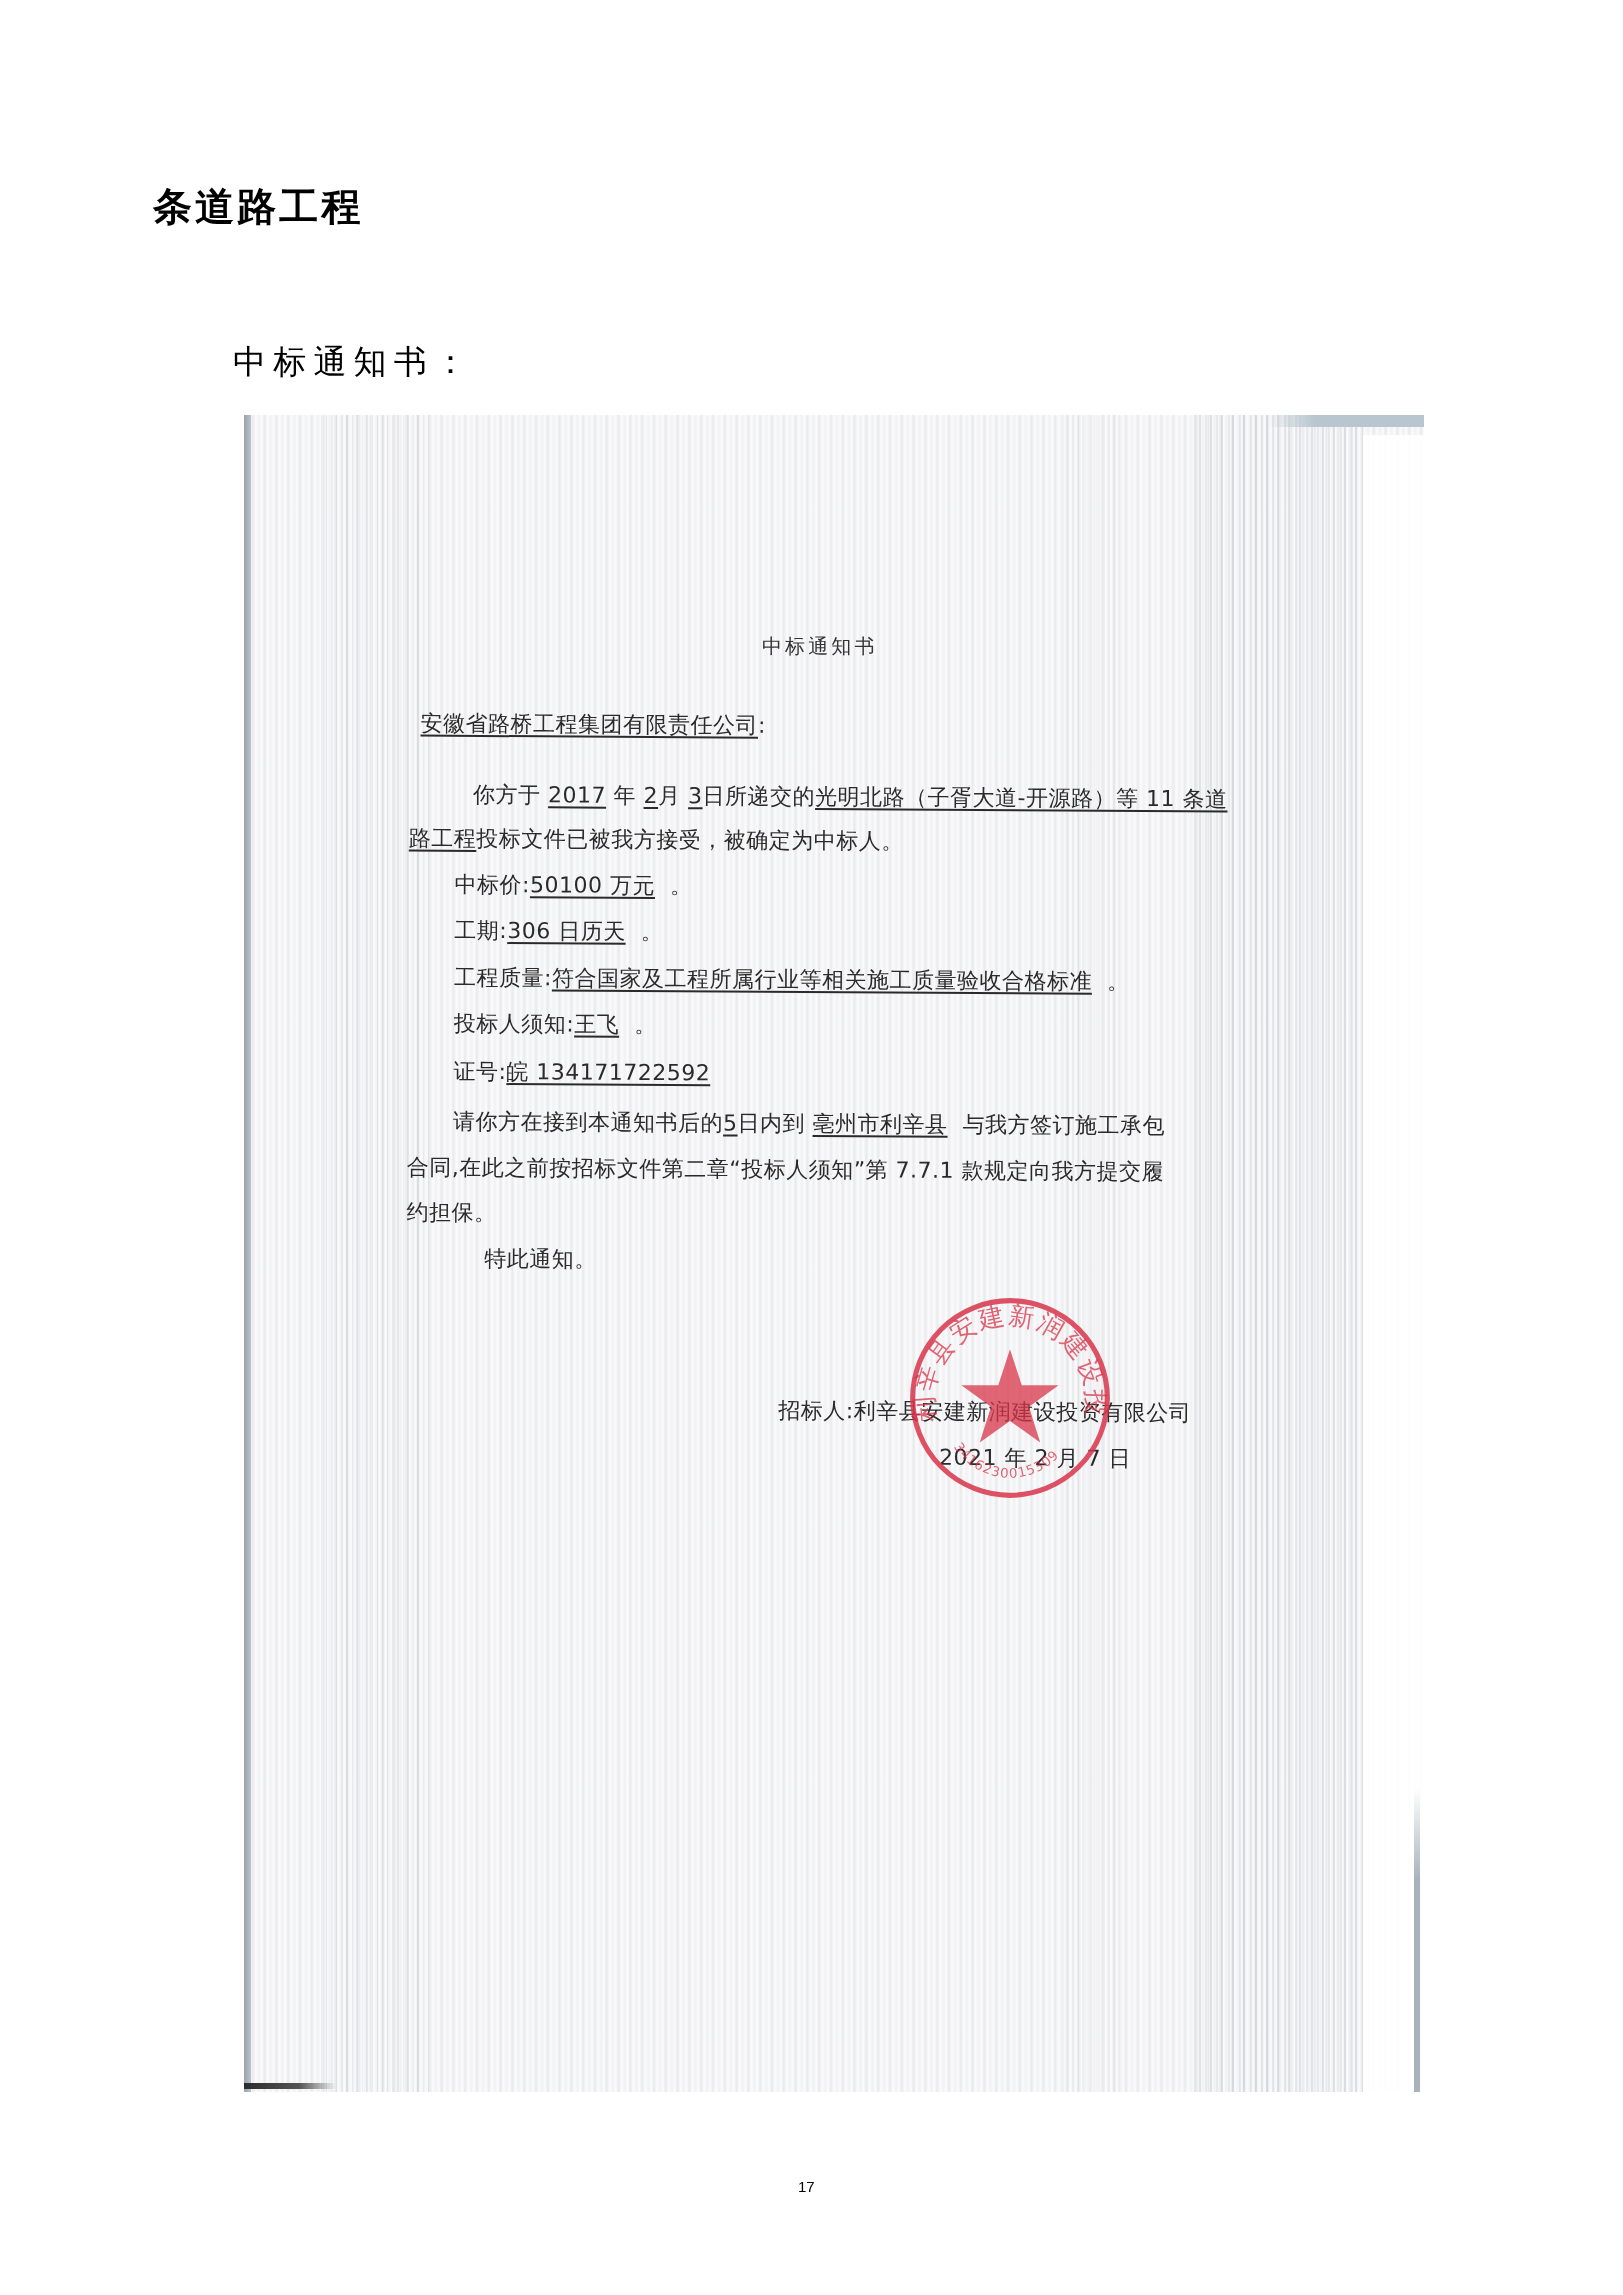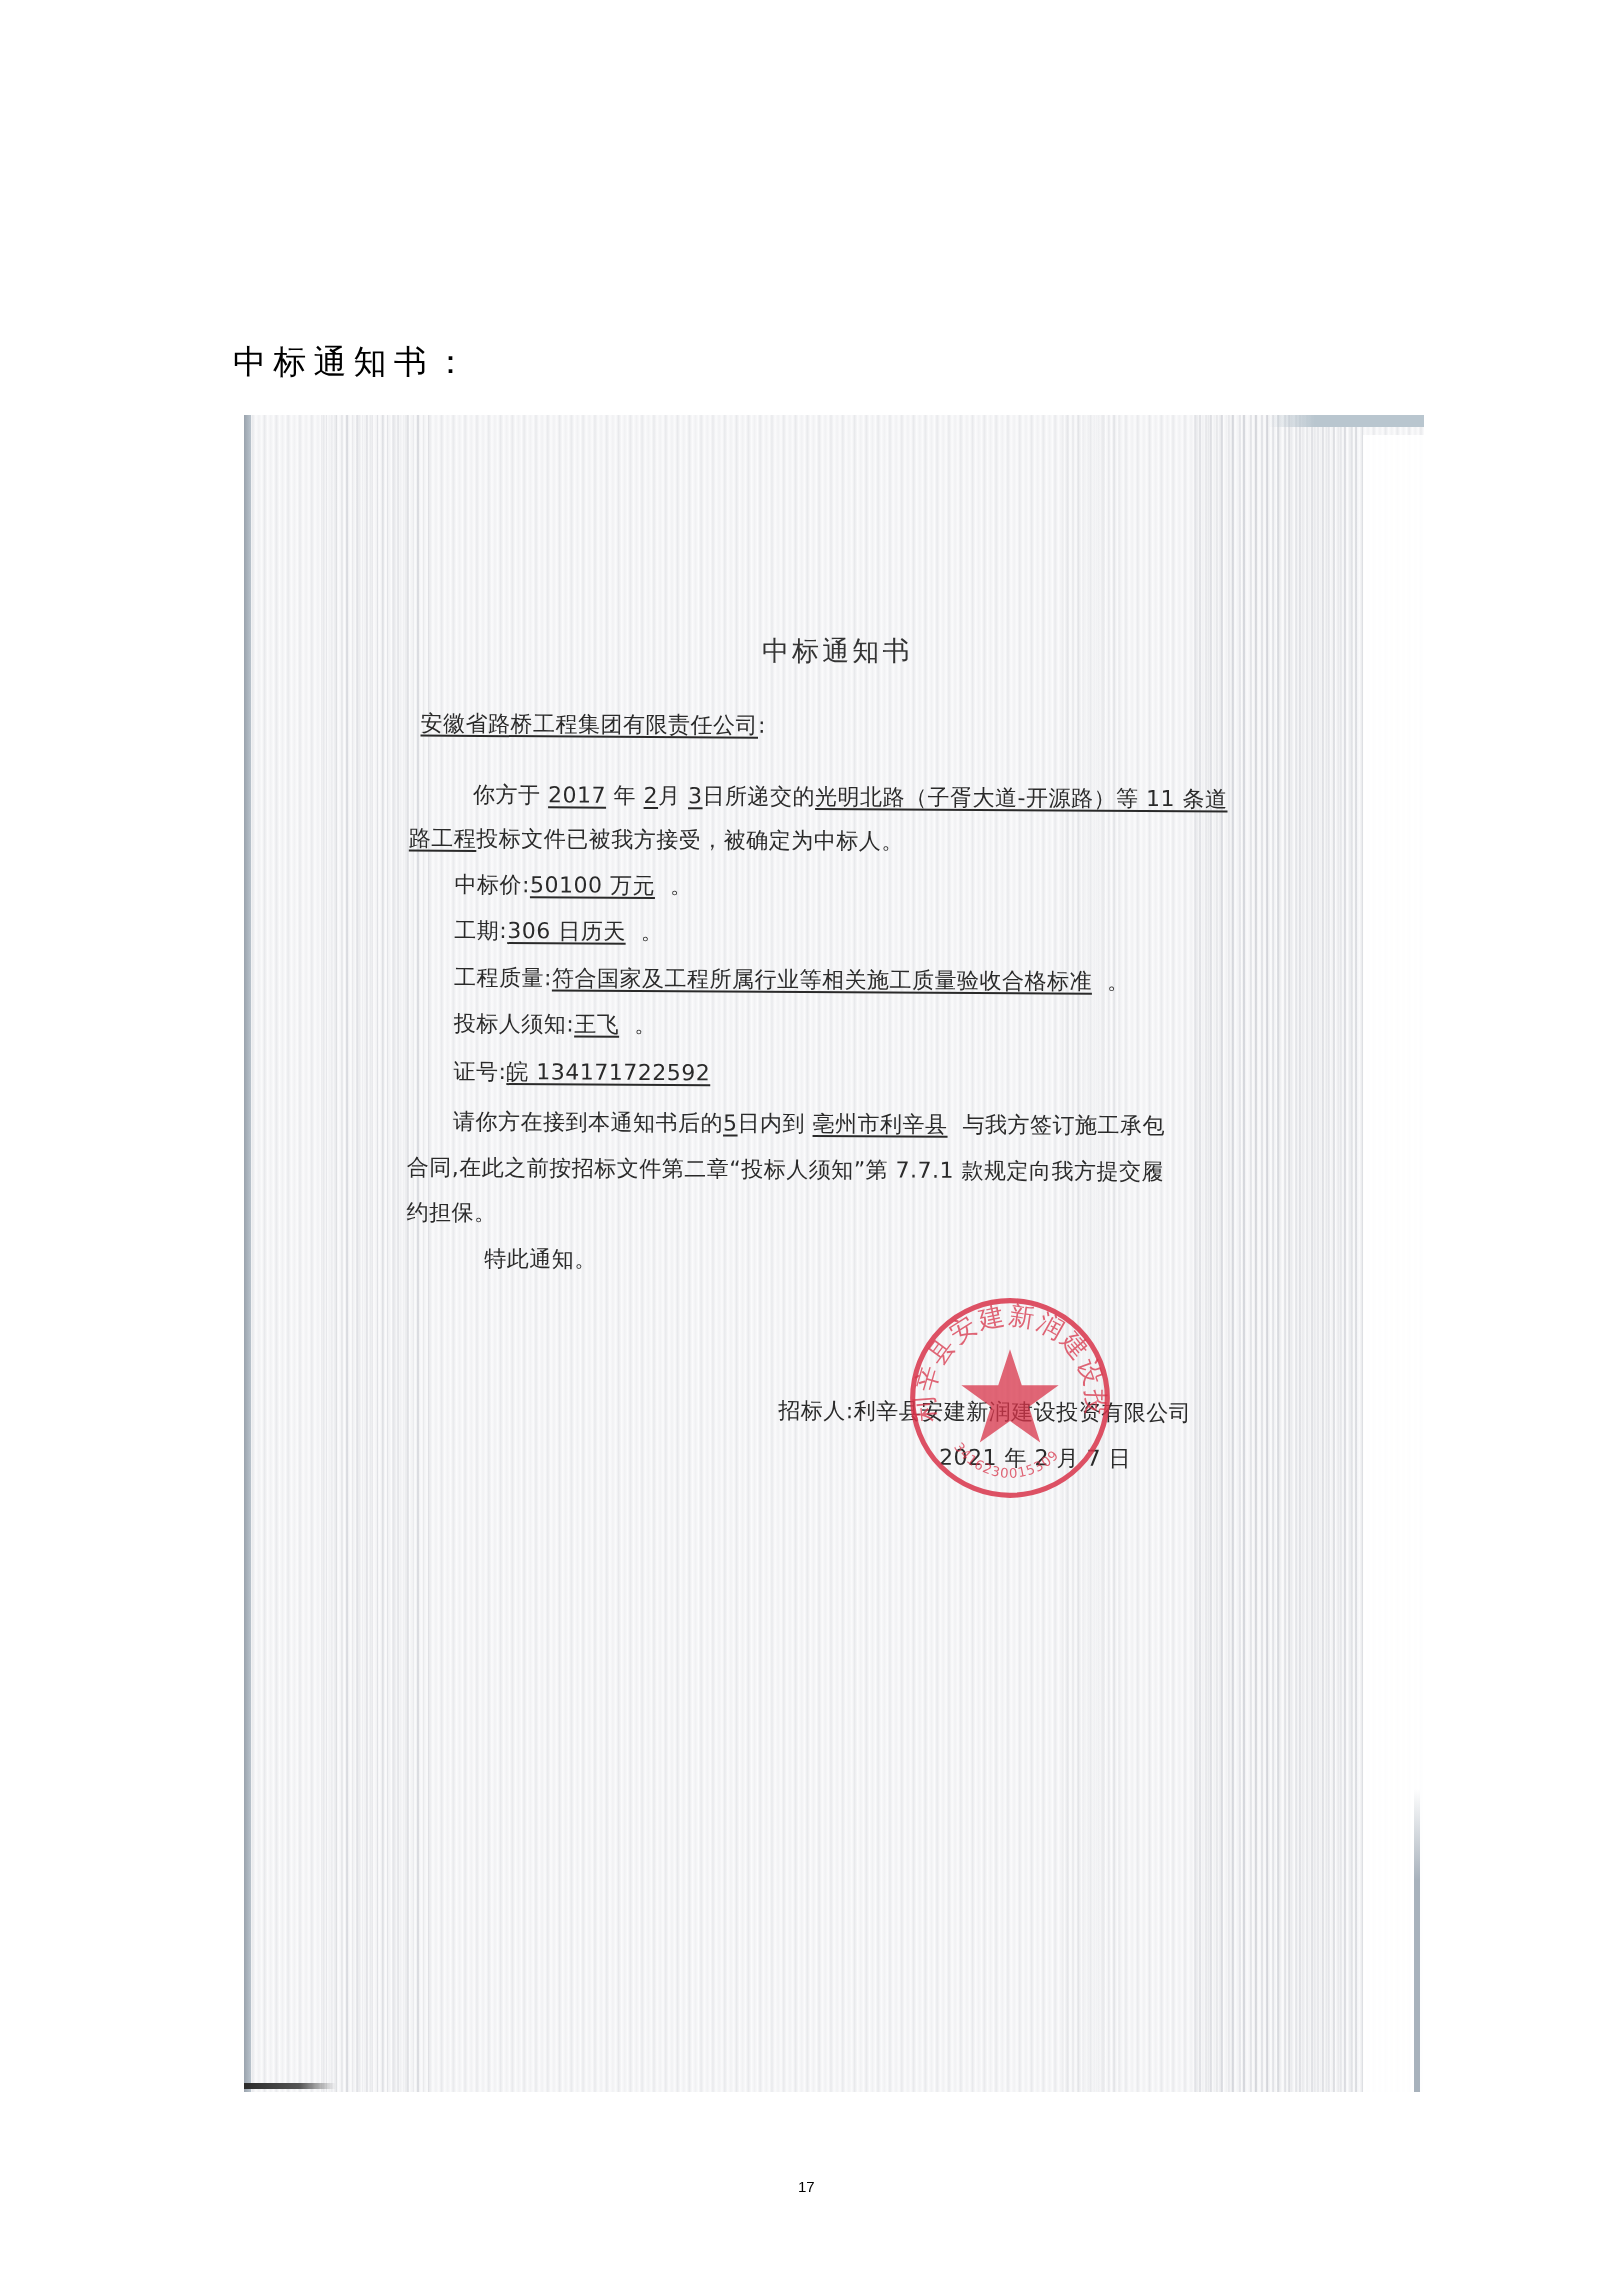--- a/index.html
+++ b/index.html
@@ -60,38 +60,39 @@
       position: absolute; left: 244px; top: 2083px; width: 92px; height: 6.1px;
       background: linear-gradient(90deg, #2b2b2b, #555 60%, rgba(90,90,90,0));
     }
     .notice {
       position: absolute; color: #2a2a2a;
       font-family: "DejaVu Sans", "Liberation Sans", sans-serif;
       font-size: 22px; letter-spacing: 0.5px; transform: rotate(0.35deg); transform-origin: left top;
     }
     .notice-title {
       position: absolute; left: 762px; top: 633px;
-      font-size: 27px; letter-spacing: 3.1px; color: #333;
+      font-size: 20px; letter-spacing: 3.1px; color: #333;
       font-family: "DejaVu Serif", "Liberation Serif", serif;
     }
     .u { text-decoration: underline; text-decoration-thickness: 2px; text-underline-offset: 4.1px; }
     .line { position: absolute; white-space: nowrap; }
     .stamp {
       position: absolute; left: 905px; top: 1293px; width: 210px; height: 210px;
       pointer-events: none;
     }
     .page-num {
       position: absolute; left: 798px; top: 2178px;
       font-family: "Liberation Sans", sans-serif; font-size: 15px;
     }
   </style>
 </head>
 <body>
 
 <div class="heading" style="top:168px;">
+  <span class="l2">条道路工程</span>
 </div>
 <div class="subhead">中标通知书：</div>
 
 <div class="scan">
   <div class="noise-left"></div>
   <div class="noise-mid"></div>
   <div class="noise-right"></div>
   <div class="white-gap"></div>
 </div>
 <div class="edge-left"></div>

